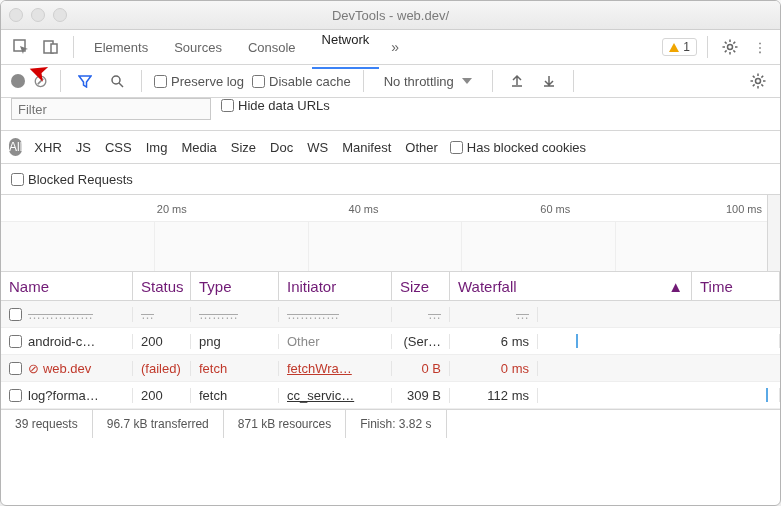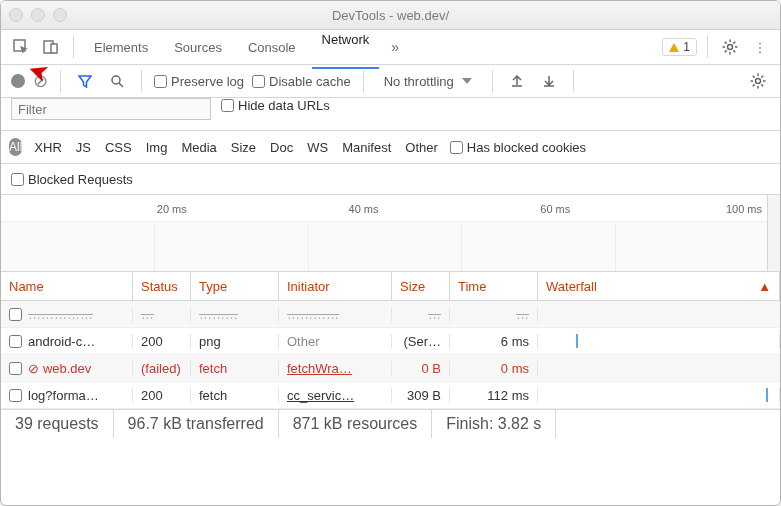--- a/index.html
+++ b/index.html
@@ -31,37 +31,37 @@
 .row4{height:32px;border-bottom:1px solid #d6d6d6;display:flex;align-items:center;padding:0 8px;gap:10px}
 .pill{background:#8d8d8d;color:#fff;border-radius:8px;padding:2px 0;font-size:12px}
 .ftype{color:#333;font-size:13px;padding:0 2px}
 .row5{height:30px;border-bottom:1px solid #d6d6d6;display:flex;align-items:center;padding:0 10px;gap:6px}
 .timeline{height:74px;border-bottom:1px solid #d6d6d6;position:relative;padding-top:2px}
 .ticks{position:absolute;left:0;right:12px;top:8px;display:flex;color:#666;font-size:11px}
 .tick{flex:1;text-align:right;padding-right:6px;position:relative}
 .gridband{position:absolute;left:0;right:12px;top:26px;bottom:0;background:#fafafa;border-top:1px solid #eee}
 .gridband .vl{position:absolute;top:0;bottom:0;width:1px;background:#eee}
 .scrollspace{position:absolute;right:0;top:0;bottom:0;width:12px;border-left:1px solid #d6d6d6;background:#f4f4f4}
-.thead{height:28px;border-bottom:1px solid #d6d6d6;display:flex;font-size:13px;color:#c2410c;background:#fff}
+.thead{height:28px;border-bottom:1px solid #d6d6d6;display:flex;font-size:15px;color:#701a75;background:#fff}
 .th{border-right:1px solid #d6d6d6;padding:0 8px;display:flex;align-items:center;box-sizing:border-box}
 .c-name{width:132px}.c-status{width:58px}.c-type{width:88px}.c-init{width:113px}.c-size{width:58px}.c-time{width:88px}.c-wf{flex:1}
 .tbody{flex:0 0 auto}
 .tr{height:26px;display:flex;align-items:center;font-size:13px;border-bottom:1px solid #eee}
 .tr:nth-child(odd){background:#f7f7f7}
 .tr:nth-child(even){background:#fff}
 .td{border-right:1px solid #e5e5e5;padding:0 8px;display:flex;align-items:center;box-sizing:border-box;white-space:nowrap;overflow:hidden;text-overflow:ellipsis}
 .td input[type=checkbox]{margin:0 6px 0 0}
 .num{justify-content:flex-end}
 .failed{color:#c0392b}
 .underline{text-decoration:underline}
 .muted{color:#8a8a8a}
 .partial{color:#aaa;text-decoration:line-through}
 .wf-bar{width:2px;height:14px;background:#5aa9e6;margin-left:30px}
 .wf-bar2{width:2px;height:14px;background:#5aa9e6;margin-left:auto;margin-right:3px}
-.footer{height:28px;border-top:1px solid #d6d6d6;display:flex;align-items:center;color:#555;font-size:16px}
+.footer{height:28px;border-top:1px solid #d6d6d6;display:flex;align-items:center;color:#555;font-size:12px}
 .footer .cell{padding:0 14px;border-right:1px solid #d6d6d6;height:100%;display:flex;align-items:center}
 </style>
 </head>
 <body>
 
 <div class="window">
 
   <div class="titlebar">
     <div class="traffic">
       <div class="tl"></div>
@@ -222,25 +222,25 @@
     </div>
     <div class="scrollspace"></div>
   </div>
 
   <div class="thead">
     <div class="th c-name">Name</div>
     <div class="th c-status">Status</div>
     <div class="th c-type">Type</div>
     <div class="th c-init">Initiator</div>
     <div class="th c-size">Size</div>
-    <div class="th c-time">Time</div>
     <div class="th c-wf" style="justify-content:space-between">
         <span>Waterfall</span>
         <span>▲</span>
       </div>
+    <div class="th c-time">Time</div>
   </div>
 
   <div class="tbody" id="tbody">
     <div class="tr" style="color:#aaa">
       <div class="td c-name">
           <input type="checkbox" style="">
           <span class="partial">……………</span>
         </div>
       <div class="td c-status">
           <span class="partial">…</span>

